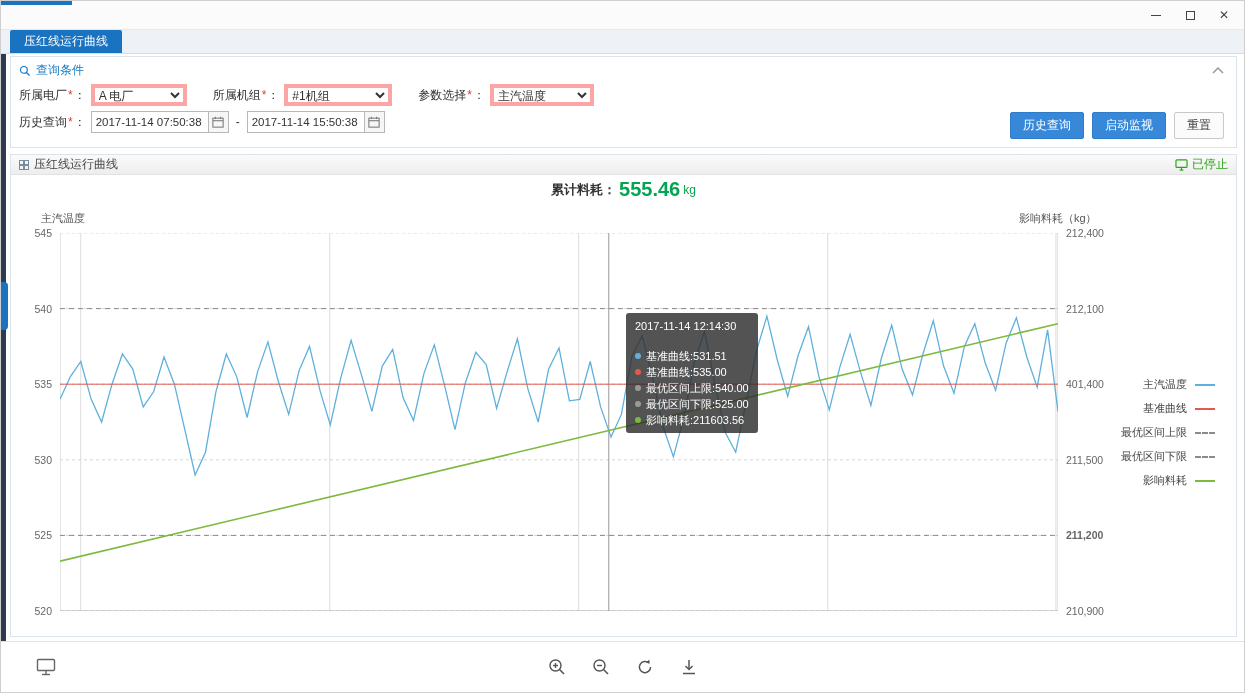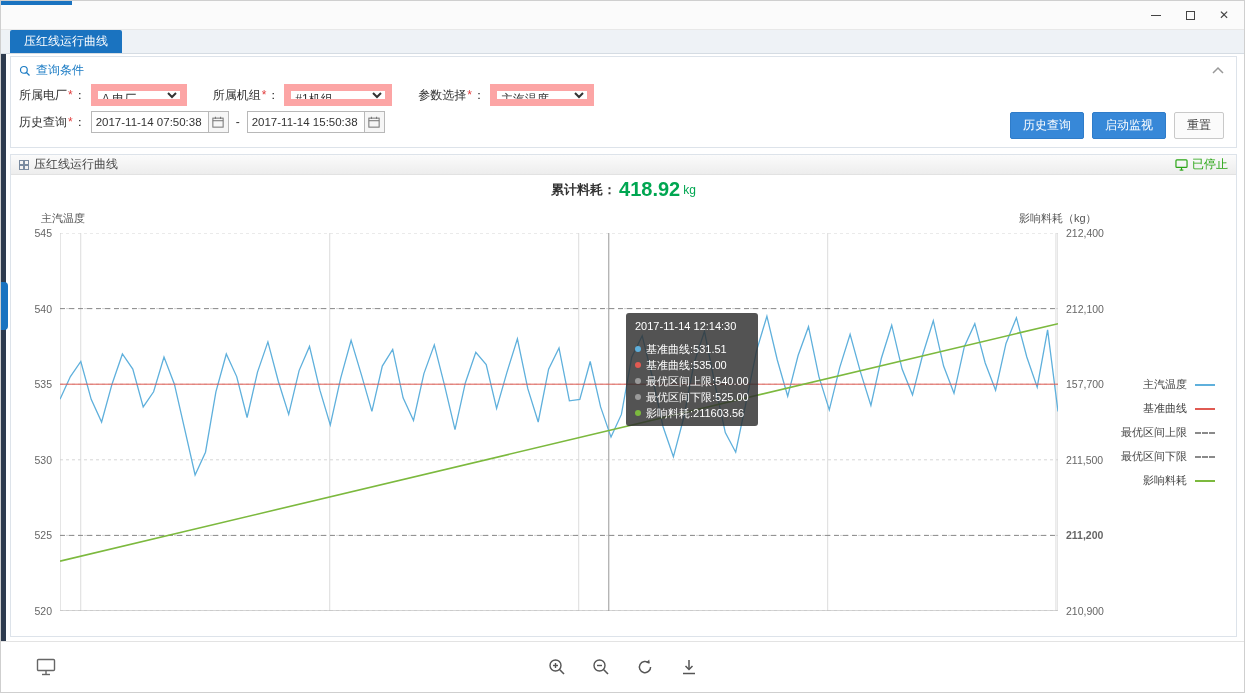--- a/index.html
+++ b/index.html
@@ -30,21 +30,21 @@
 
   
   .query-panel { position:absolute; left:10px; right:8px; top:2px; height:92px; border:1px solid #dde3ea; background:#fff; }
   .q-header { display:flex; align-items:center; gap:5px; padding:5px 8px 2px; color:#1a7bc4; font-size:12px; }
   .collapse-btn { position:absolute; right:10px; top:5px; width:16px; height:14px; background:none; border:none; padding:0; cursor:pointer; }
   .qrow { display:flex; align-items:center; padding:3px 8px 2px; }
   .qfield { display:flex; align-items:center; margin-right:26px; }
   .qlabel { color:#333; }
   .req { color:#e03c3c; margin:0 1px; }
   .colon { margin-right:5px; }
-  .qselect { height:22px; font-size:12px; border:7px solid #fca5a5; background:#fff; color:#333; }
+  .qselect { height:22px; font-size:12px; border:4px solid #fca5a5; background:#fff; color:#333; }
   .sel-plant { width:96px; } .sel-unit { width:108px; } .sel-param { width:104px; }
   .qdate { width:118px; height:22px; font-size:11.5px; border:1px solid #b8b8b8; padding:1px 4px; color:#333; }
   .cal-btn { width:20px; height:22px; border:1px solid #b8b8b8; border-left:none; background:#f6f6f6; display:flex; align-items:center; justify-content:center; padding:0; cursor:pointer; }
   .sep { margin:0 7px; color:#333; }
   .qbuttons { position:absolute; right:12px; bottom:8px; display:flex; gap:8px; }
   .btn { font-size:12px; padding:4px 12px; border-radius:2px; cursor:pointer; }
   .btn-blue { background:#3788d8; border:1px solid #2f7cc9; color:#fff; }
   .btn-plain { background:#fbfbfb; border:1px solid #c9c9c9; color:#444; }
 
   
@@ -67,21 +67,21 @@
   .ytick-r { position:absolute; left:2px; transform:translateY(-50%); font-size:10.5px; color:#666; }
   .x-axis { position:absolute; left:49px; top:416px; width:998px; height:16px; }
   .xtick { position:absolute; top:0; transform:translateX(-50%); font-size:10.5px; color:#666; white-space:nowrap; }
 
   .legend { position:absolute; left:1092px; top:176px; width:112px; }
   .legend-item { display:flex; align-items:center; justify-content:flex-end; gap:8px; margin-bottom:9px; font-size:11px; color:#444; cursor:pointer; }
   .legend-line { display:inline-block; width:20px; height:0; border-top:2px solid #888; }
   .legend-line.dashed { border-top-style:dashed; }
 
   .tooltip { position:absolute; left:615px; top:112px; background:rgba(45,45,45,0.82); color:#fff; border-radius:3px; padding:5px 9px; font-size:11px; line-height:16px; pointer-events:none; z-index:5; white-space:nowrap; }
-  .tt-time { margin-bottom:7px; }
+  .tt-time { margin-bottom:14px; }
   .tt-row { display:flex; align-items:center; gap:5px; }
   .tt-dot { width:6px; height:6px; border-radius:50%; display:inline-block; flex:none; }
 
   
   .toolbar { position:absolute; left:0; right:0; bottom:0; height:52px; background:#fff; border-top:1px solid #e3e3e3; }
   .tool-btn { background:none; border:none; padding:2px; cursor:pointer; }
   .tool-device { position:absolute; left:34px; top:14px; }
   .tool-center { position:absolute; left:50%; transform:translateX(-50%); top:14px; display:flex; gap:22px; align-items:center; }
 </style>
 </head>
@@ -194,39 +194,39 @@
         <svg width="13" height="12" viewBox="0 0 14 13">
             <rect x="1" y="1" width="12" height="8" rx="1" fill="none" stroke="#2aa515" stroke-width="1.3"></rect>
             <line x1="5" y1="12" x2="9" y2="12" stroke="#2aa515" stroke-width="1.3"></line>
             <line x1="7" y1="9" x2="7" y2="12" stroke="#2aa515" stroke-width="1.3"></line>
           </svg>
         <span>已停止</span>
       </span>
     </div>
 
     <div class="total-line">
-      <span class="tl-label">累计料耗：</span><span class="tl-value">418.92</span><span class="tl-unit">kg</span>
+      <span class="tl-label">累计料耗：</span><span class="tl-value">555.46</span><span class="tl-unit">kg</span>
     </div>
 
     <div class="chart-wrap">
       <div class="axis-title-left">主汽温度</div>
       <div class="axis-title-right">影响料耗（kg）</div>
 
       <div class="y-axis-left">
           <div class="ytick" style="top: 0%;">545</div>
           <div class="ytick" style="top: 20%;">540</div>
           <div class="ytick" style="top: 40%;">535</div>
           <div class="ytick" style="top: 60%;">530</div>
           <div class="ytick" style="top: 80%;">525</div>
           <div class="ytick" style="top: 100%;">520</div>
         </div>
       <div class="y-axis-right">
           <div class="ytick-r" style="top: 0%;">212,400</div>
           <div class="ytick-r" style="top: 20%;">212,100</div>
-          <div class="ytick-r" style="top: 40%;">157,700</div>
+          <div class="ytick-r" style="top: 40%;">401,400</div>
           <div class="ytick-r" style="top: 60%;">211,500</div>
           <div class="ytick-r" style="top: 80%; font-weight: bold;">211,200</div>
           <div class="ytick-r" style="top: 100%;">210,900</div>
         </div>
 
       <div class="plot">
         <svg viewBox="0 0 998 378" preserveAspectRatio="none">
             <line x1="20.74844074844075" y1="0" x2="20.74844074844075" y2="378" stroke="#dcdcdc" stroke-width="1"></line>
             <line x1="269.72972972972974" y1="0" x2="269.72972972972974" y2="378" stroke="#dcdcdc" stroke-width="1"></line>
             <line x1="518.7110187110187" y1="0" x2="518.7110187110187" y2="378" stroke="#dcdcdc" stroke-width="1"></line>

